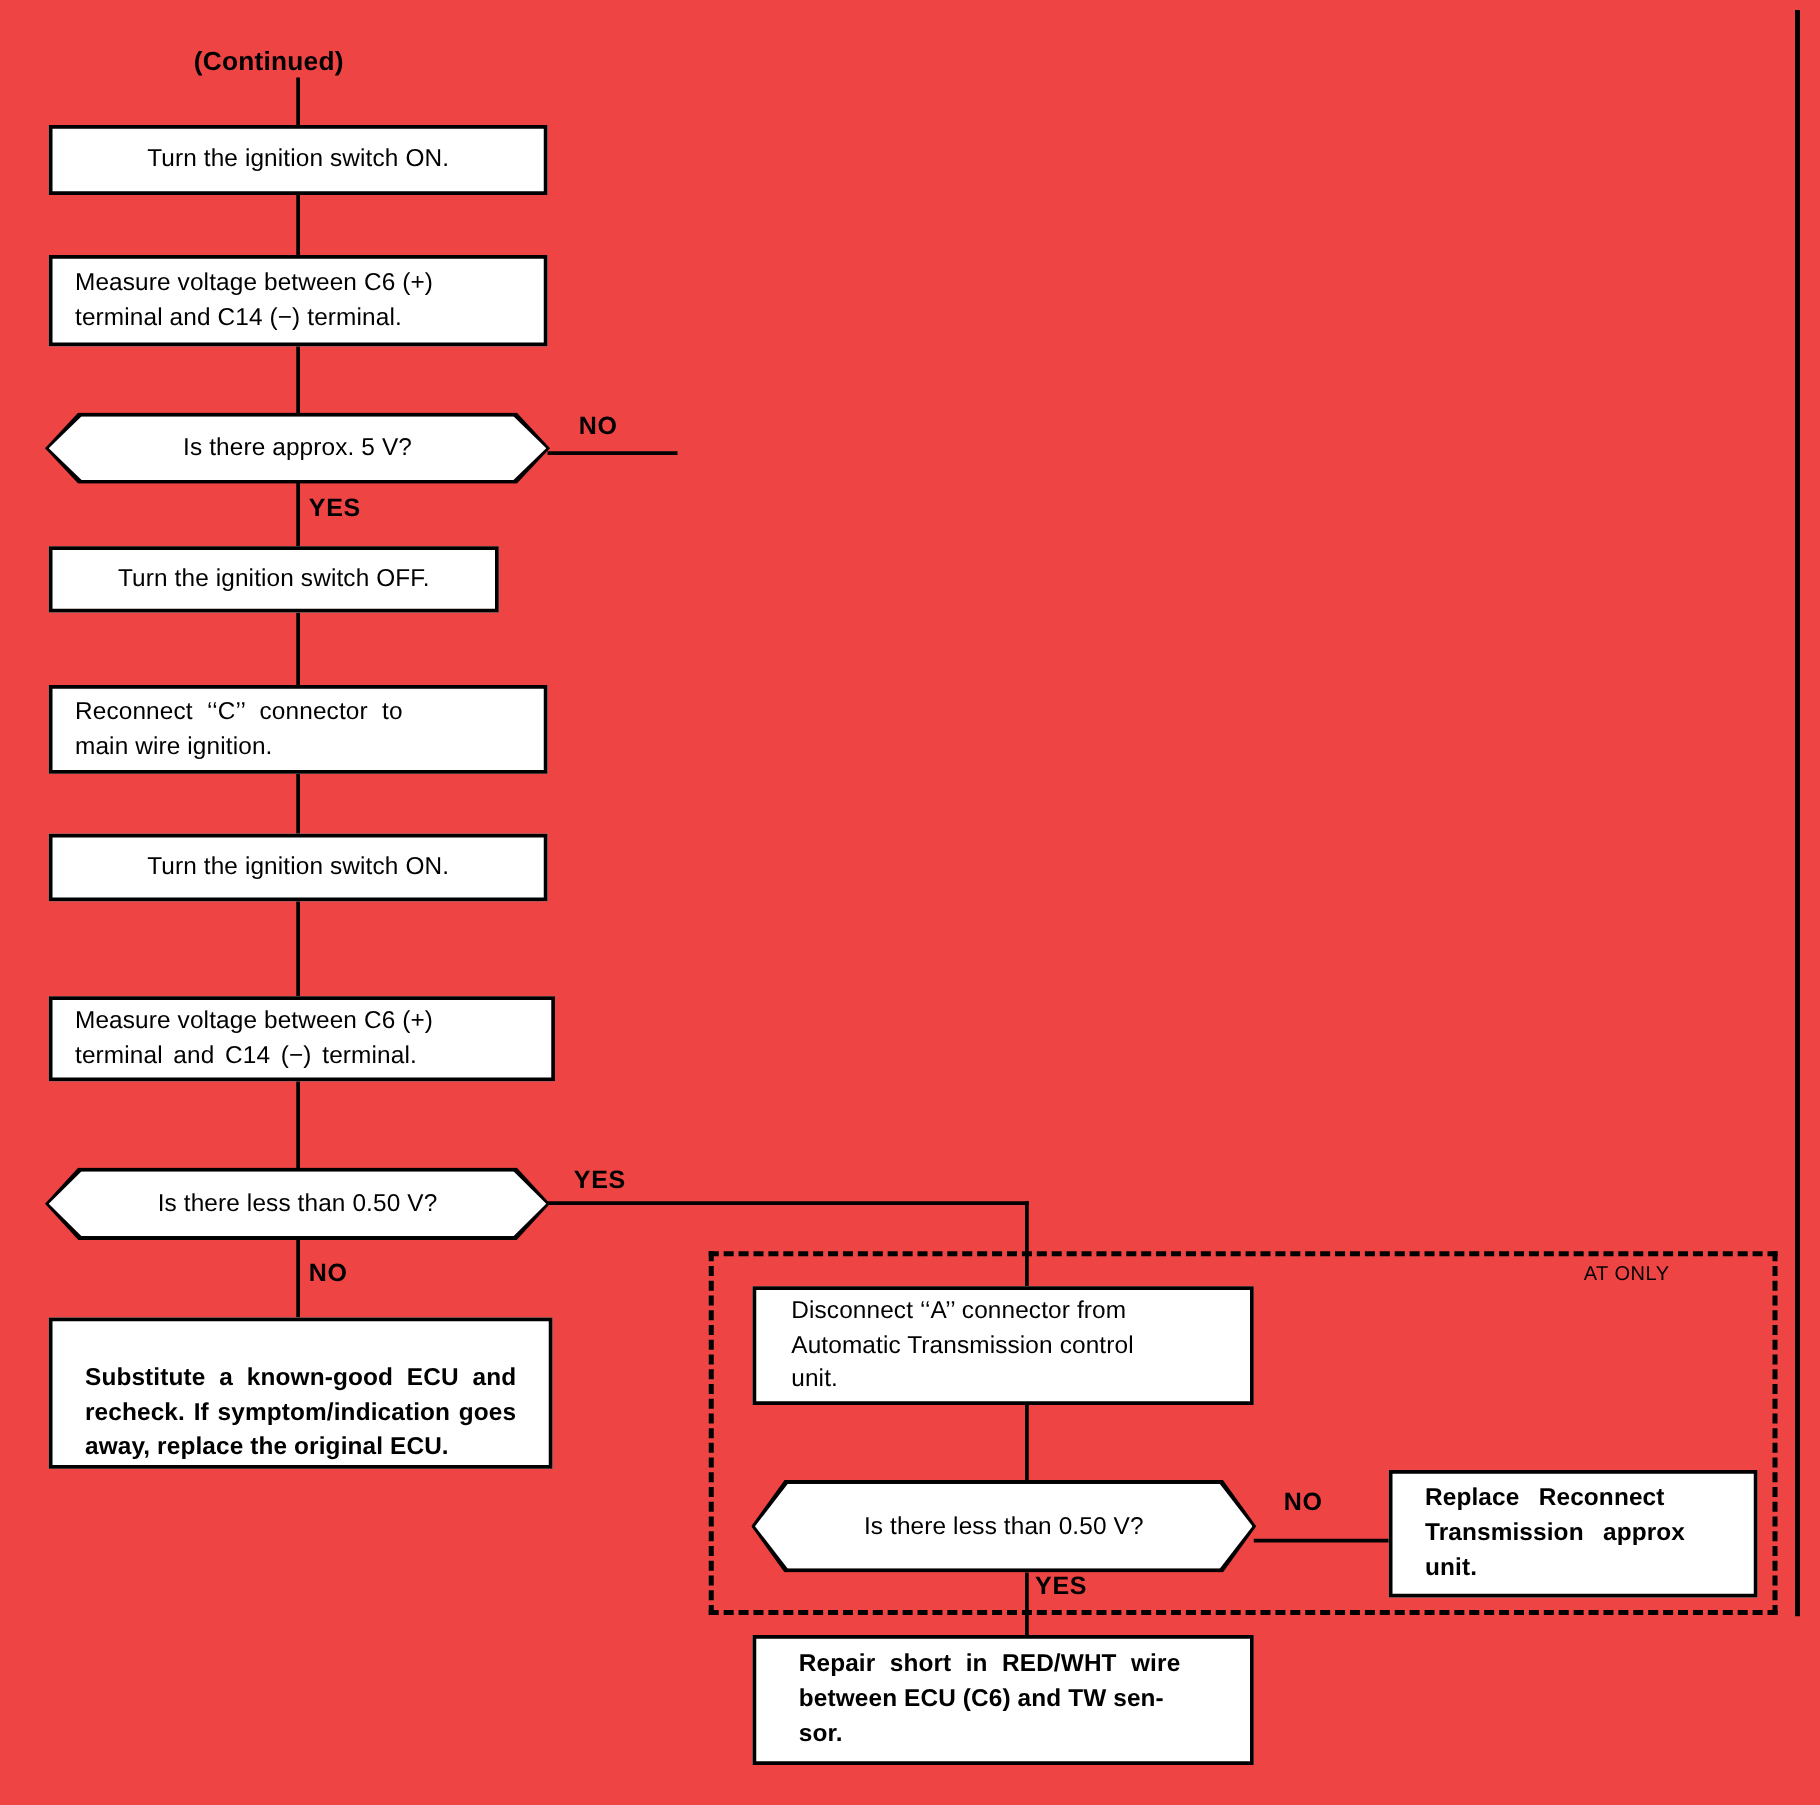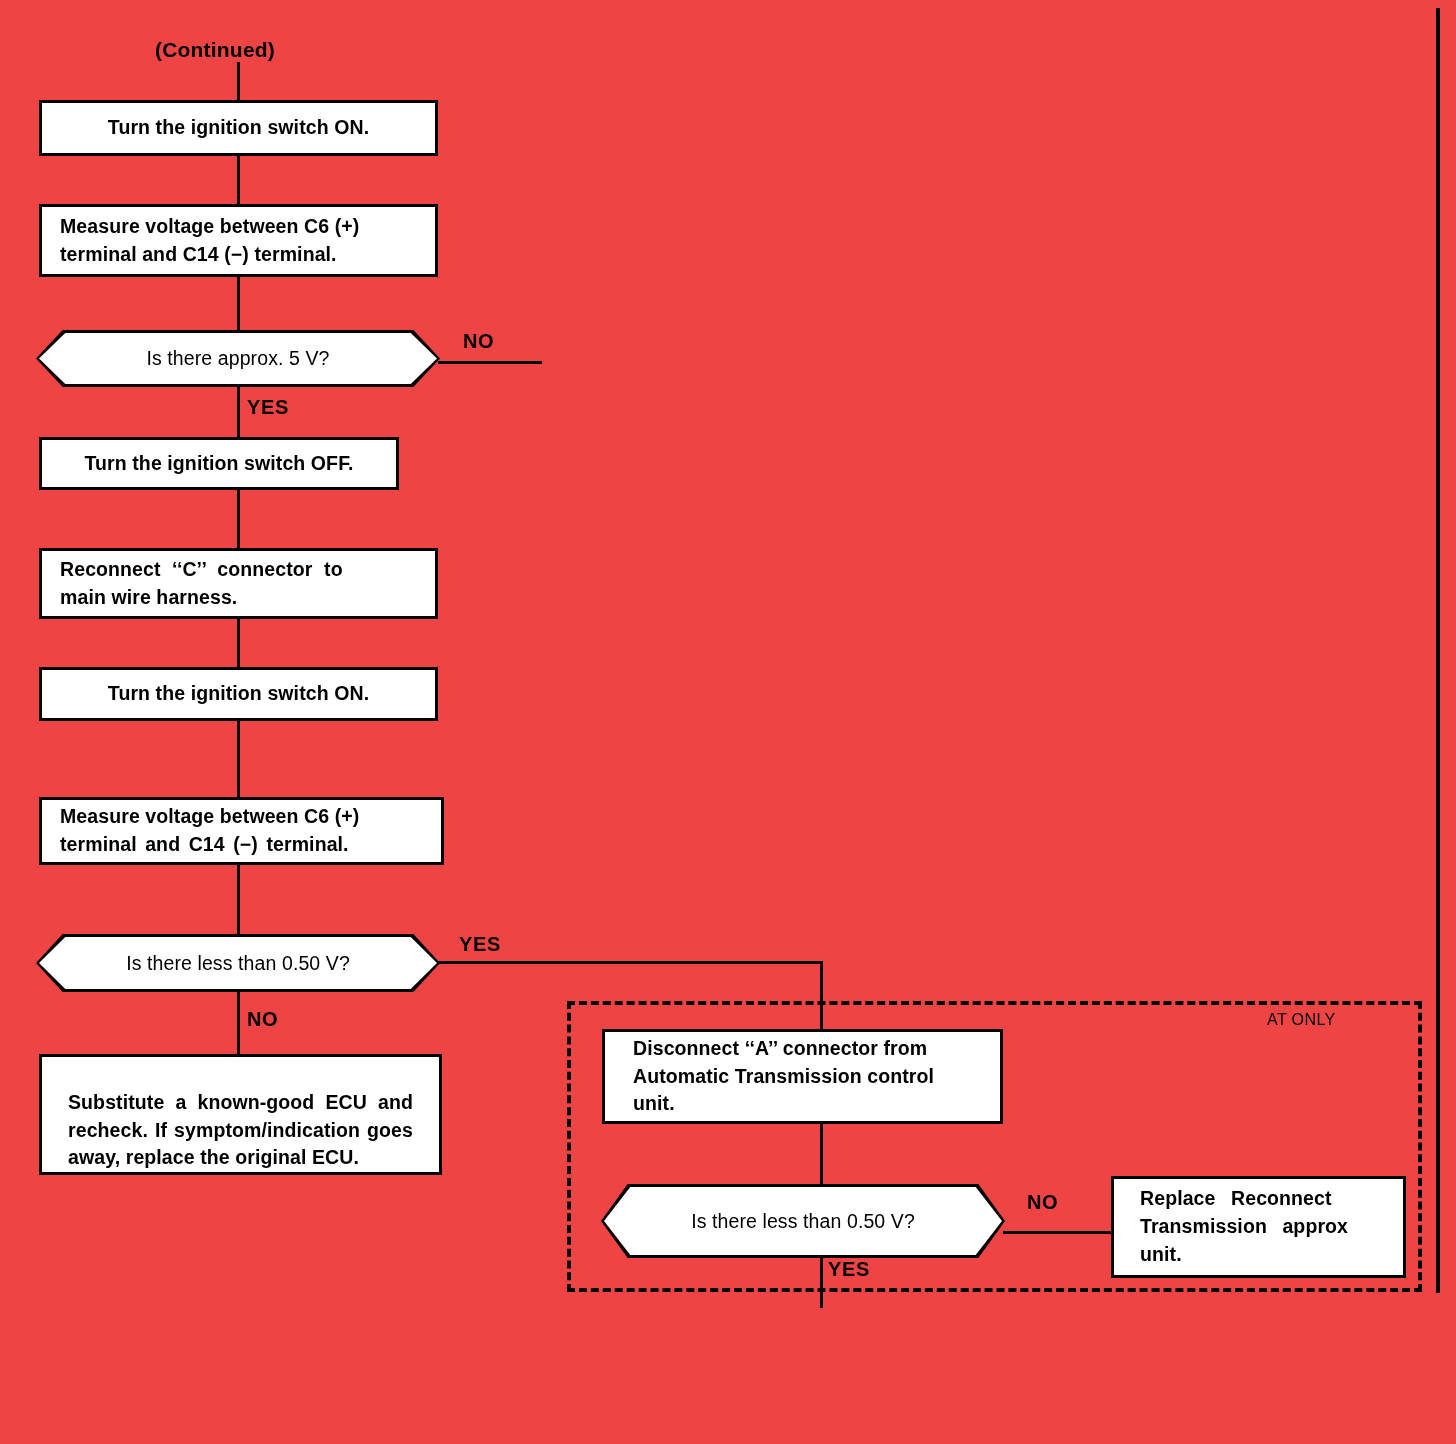--- a/index.html
+++ b/index.html
@@ -27,21 +27,20 @@
     background: #fff;
     display: flex;
     align-items: center;
   }
   .pbox .txt {
     width: 100%;
     padding: 0 18px;
     font-size: 19.5px;
     line-height: 1.42;
     letter-spacing: 0.1px;
-    font-weight: bold;
   }
   .pbox.center .txt { text-align: center; padding: 0 10px; }
   .pbox.bold .txt { font-weight: bold; }
   .pbox.just .txt { text-align: justify; text-align-last: left; }
   .pbox.spaced .txt { word-spacing: 6px; }
   .pbox.spaced2 .txt { word-spacing: 3px; }
 
   
   .hex {
     position: absolute;
@@ -155,21 +154,21 @@
   <div class="blabel" style="left:247px; top:396px;">YES</div>
 
 
   <div class="pbox center" style="left:39px; top:437px; width:360px; height:53px;">
     <div class="txt">Turn the ignition switch OFF.</div>
   </div>
 
   <div class="pbox spaced" style="left:39px; top:548px; width:399px; height:71px;">
     <div class="txt">
       <div>Reconnect ‘‘C’’ connector to</div>
-      <div style="word-spacing:normal;">main wire harness.</div>
+      <div style="word-spacing:normal;">main wire ignition.</div>
     </div>
   </div>
 
   <div class="pbox center" style="left:39px; top:667px; width:399px; height:54px;">
     <div class="txt">Turn the ignition switch ON.</div>
   </div>
 
   <div class="pbox spaced2" style="left:39px; top:797px; width:405px; height:68px;">
     <div class="txt">
       <div style="word-spacing:normal;">Measure voltage between C6 (+)</div>
@@ -204,14 +203,21 @@
   <div class="blabel" style="left:828px; top:1258px;">YES</div>
 
   <div class="pbox bold" style="left:1111px; top:1176px; width:295px; height:102px;">
     <div class="txt" style="padding:0 26px;">
       <div style="word-spacing:10px;">Replace Reconnect</div>
       <div style="word-spacing:10px;">Transmission approx</div>
       <div>unit.</div>
     </div>
   </div>
 
+  <div class="pbox bold" style="left:602px; top:1308px; width:401px; height:104px;">
+    <div class="txt" style="padding:0 34px;">
+      <div style="word-spacing:6px;">Repair short in RED/WHT wire</div>
+      <div>between ECU (C6) and TW sen-</div>
+      <div>sor.</div>
+    </div>
+  </div>
 
 </div>
 
 </body></html>

